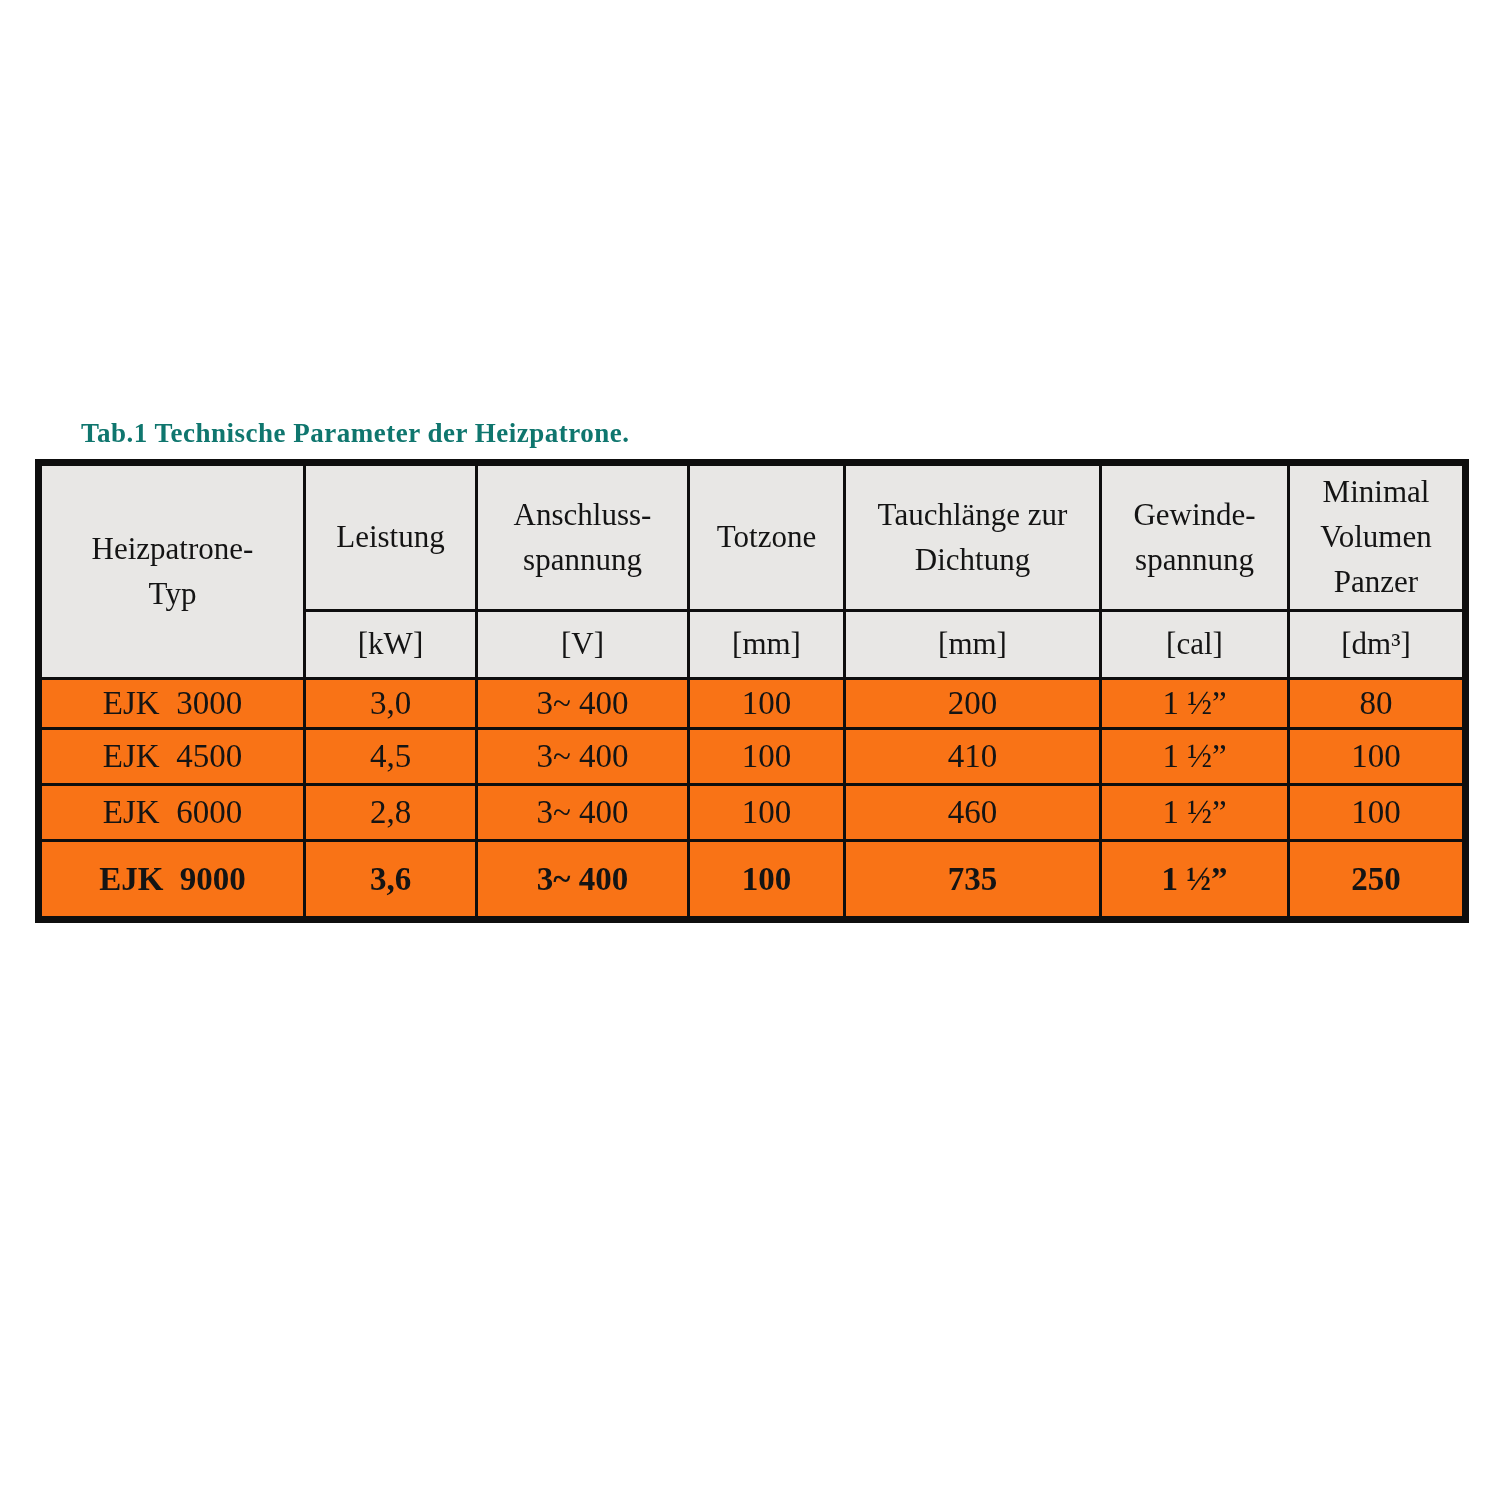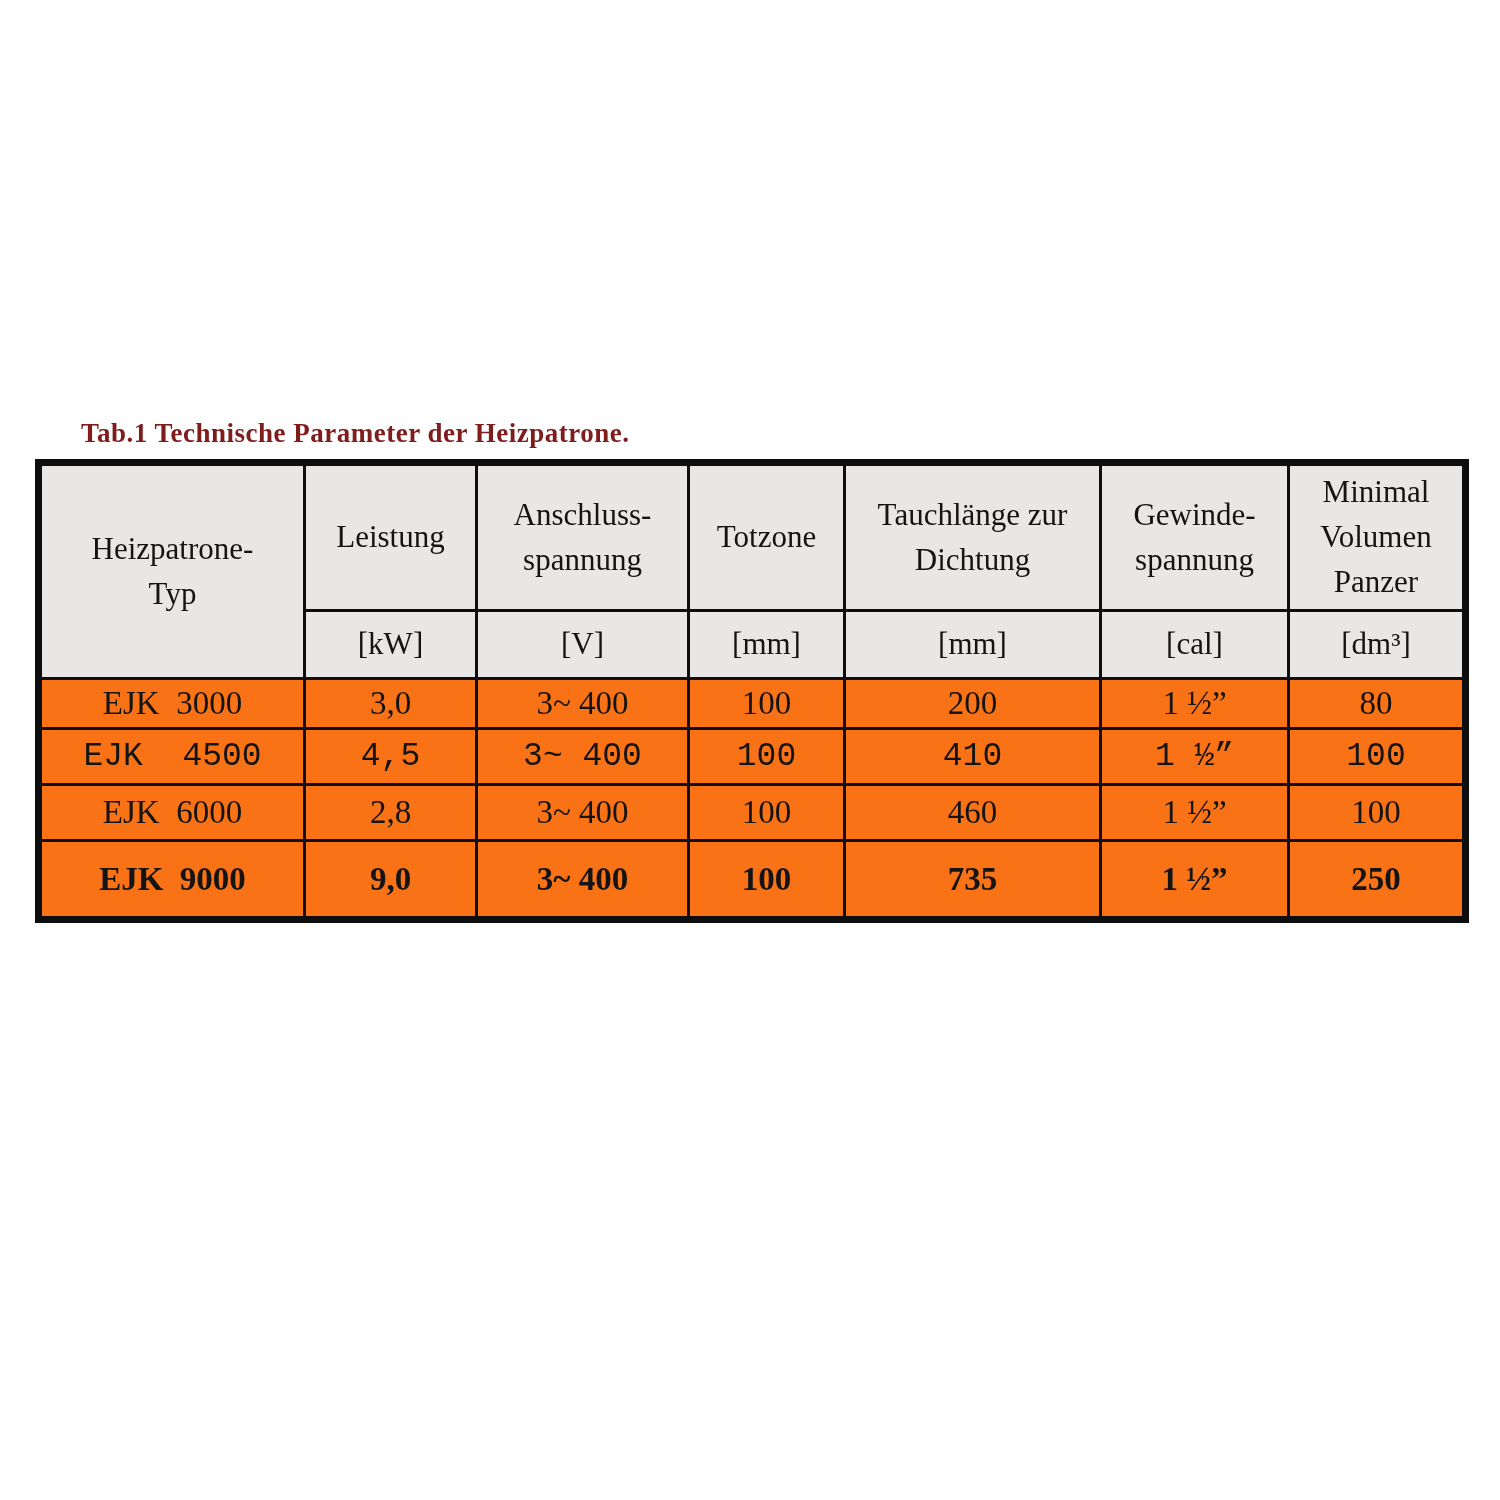--- a/index.html
+++ b/index.html
@@ -15,21 +15,21 @@
     position: absolute;
     left: 35px;
     top: 418px;
     width: 1430px;
   }
   .table-title {
     font-size: 27px;
     font-weight: bold;
     letter-spacing: 0.5px;
     margin: 0 0 10px 46px;
-    color: #7f1d1d;
+    color: #0f766e;
   }
   table.params {
     border-collapse: collapse;
     table-layout: fixed;
     width: 1427px;
     border: 7px solid #0e0e0e;
   }
   table.params td {
     border: 3px solid #0e0e0e;
     text-align: center;
@@ -47,21 +47,21 @@
   td.typcol {
     border-right-width: 9px;
   }
   
   td.hd-bottom {
     border-bottom-width: 7px;
   }
   tr.hdr-label { height: 148px; }
   tr.hdr-unit  { height: 68px; }
   tr.r0 { height: 50px; }
-  tr.r1 { height: 56px; font-family: Liberation Mono, monospace; }
+  tr.r1 { height: 56px; }
   tr.r2 { height: 56px; }
   tr.r3 { height: 79px; font-weight: bold; }
   td.body-cell {
     background: #f97316;
     font-size: 33px;
   }
   .multiline { white-space: pre-line; }
 </style>
 </head>
 <body>
@@ -133,21 +133,21 @@
         <td class="body-cell">2,8</td>
         <td class="body-cell">3~ 400</td>
         <td class="body-cell">100</td>
         <td class="body-cell">460</td>
         <td class="body-cell">1 ½”</td>
         <td class="body-cell">100</td>
       </tr>
 
       <tr class="r3">
         <td class="body-cell typcol">EJK&nbsp;&nbsp;9000</td>
-        <td class="body-cell">9,0</td>
+        <td class="body-cell">3,6</td>
         <td class="body-cell">3~ 400</td>
         <td class="body-cell">100</td>
         <td class="body-cell">735</td>
         <td class="body-cell">1 ½”</td>
         <td class="body-cell">250</td>
       </tr>
     </tbody>
   </table>
 </div>
 

